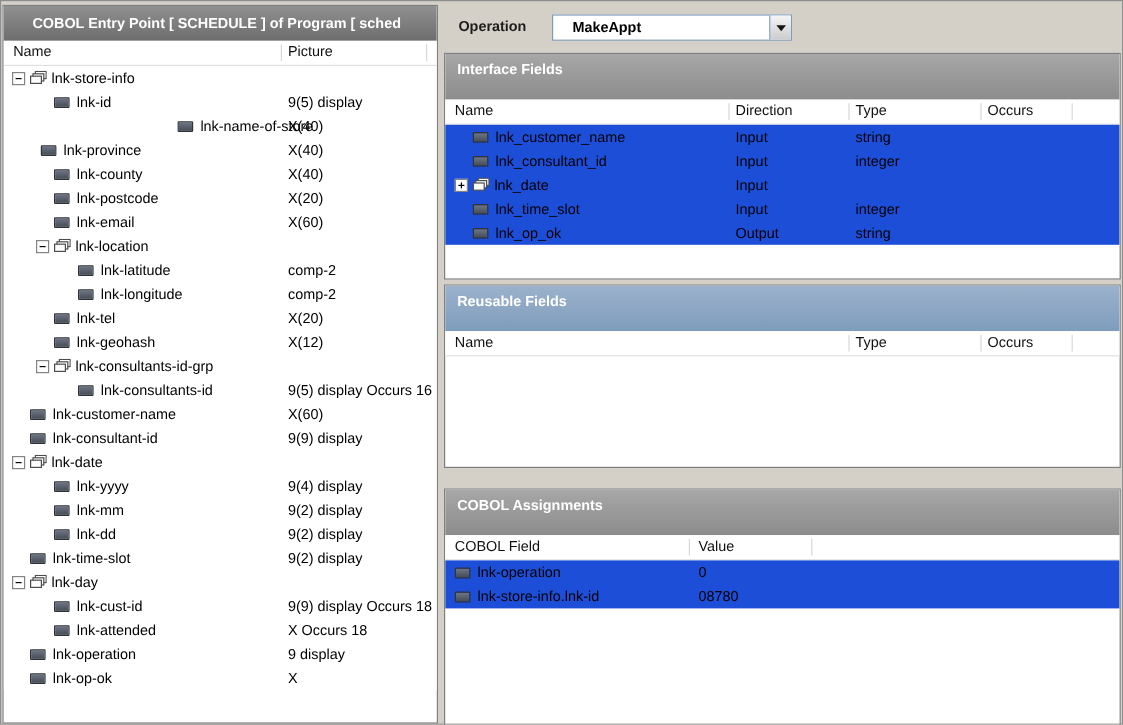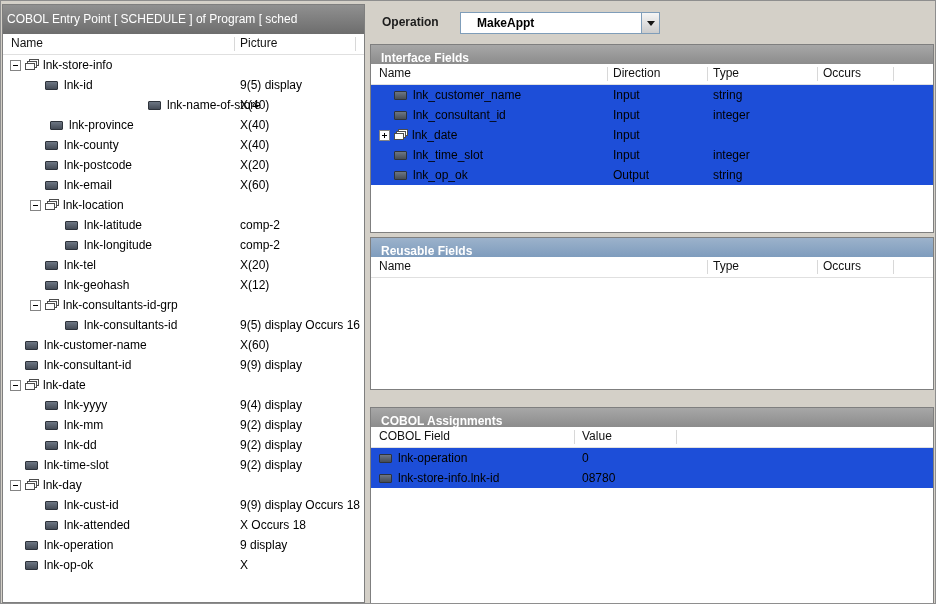--- a/index.html
+++ b/index.html
@@ -13,22 +13,22 @@
   body{
     width:936px;height:604px;position:relative;overflow:hidden;
     background:var(--window-bg);
     font-family:"Liberation Sans",sans-serif;font-size:12px;color:#000;
   }
   .outer-border{position:absolute;inset:0;border:1px solid #8e8e8e;pointer-events:none;z-index:50;}
 
   
   .left-panel{position:absolute;left:2px;top:4px;width:361px;height:597px;
     background:#fff;border:1px solid #7f7f7f;overflow:hidden;}
-  .panel-title{height:29px;line-height:29px;padding-left:4px;white-space:nowrap;overflow:hidden;
-    color:var(--header-text);font-weight:normal;
+  .panel-title{height:29px;line-height:29px;padding-left:24px;white-space:nowrap;overflow:hidden;
+    color:var(--header-text);font-weight:bold;
     background:linear-gradient(#909090,#6d6d6d);}
   .cols-head{position:relative;height:20px;border-bottom:1px solid #e0e0e0;background:#fff;}
   .hcell{position:absolute;top:0;line-height:19px;color:#111;white-space:nowrap;}
   .hsep{position:absolute;top:3px;bottom:3px;width:1px;background:#d8d8d8;}
   .tree-body{position:relative;background:#fff;}
   .tree-row{position:relative;display:flex;align-items:center;height:20px;white-space:nowrap;}
   .exp-slot{flex:0 0 15px;display:flex;align-items:center;}
   .expander{width:11px;height:11px;box-sizing:border-box;border:1px solid #848484;background:#fff;position:relative;}
   .expander::before{content:"";position:absolute;left:2px;right:2px;top:4px;height:1px;background:#000;}
   .expander.plus::after{content:"";position:absolute;top:2px;bottom:2px;left:4px;width:1px;background:#000;}
@@ -47,21 +47,21 @@
     background:#fff;border:1px solid #7f9db9;display:flex;align-items:stretch;}
   .combo-text{flex:1;padding-left:16px;line-height:20px;font-weight:bold;overflow:hidden;white-space:nowrap;}
   .combo-btn{width:17px;border-left:1px solid #7f9db9;background:linear-gradient(#f5f5f5,#cccccc);
     display:flex;align-items:center;justify-content:center;}
   .combo-arrow{width:0;height:0;border-left:4px solid transparent;border-right:4px solid transparent;border-top:5px solid #151515;}
 
   .section{position:absolute;left:0;right:0;background:#fff;border:1px solid #7f7f7f;overflow:hidden;box-sizing:border-box;}
   .sec-if{top:40px;height:189px;}
   .sec-ru{top:233px;height:153px;}
   .sec-ca{top:403px;height:209px;}
-  .sec-header{height:19px;line-height:26px;padding-left:10px;color:var(--header-text);font-weight:bold;white-space:nowrap;}
+  .sec-header{height:38px;line-height:26px;padding-left:10px;color:var(--header-text);font-weight:bold;white-space:nowrap;}
   .sec-header.gray{background:linear-gradient(#a7a7a7,#8c8c8c);}
   .sec-header.blue{background:linear-gradient(#9cb2cb,#7e9cbd);}
   .grid-head{position:relative;height:20px;border-bottom:1px solid #e0e0e0;background:#fff;}
   .grid-body{position:relative;background:#1d4ed8;}
   .grow{position:relative;display:flex;align-items:center;height:20px;padding-left:8px;white-space:nowrap;}
   .col-dir{left:242px;}
   .col-type{left:342px;}
   .col-occ{left:452px;}
   .col-value{left:211px;}
 </style>
@@ -98,21 +98,21 @@
         <span class="icon-field"></span>
         <span class="lbl">lnk-id</span>
         <span class="cell col-picture">9(5) display</span>
       </div>
       <div class="tree-row" style="padding-left: 27px; justify-content: center;">
         <span class="exp-slot"></span>
         <span class="icon-field"></span>
         <span class="lbl">lnk-name-of-store</span>
         <span class="cell col-picture">X(40)</span>
       </div>
-      <div class="tree-row" style="padding-left: 32px;">
+      <div class="tree-row" style="padding-left: 16px;">
         <span class="exp-slot"></span>
         <span class="icon-field"></span>
         <span class="lbl">lnk-province</span>
         <span class="cell col-picture">X(40)</span>
       </div>
       <div class="tree-row" style="padding-left: 27px;">
         <span class="exp-slot"></span>
         <span class="icon-field"></span>
         <span class="lbl">lnk-county</span>
         <span class="cell col-picture">X(40)</span>

